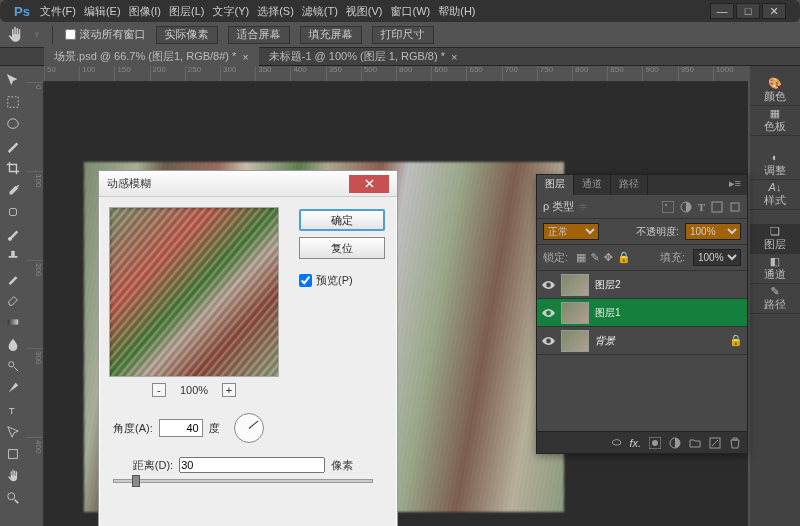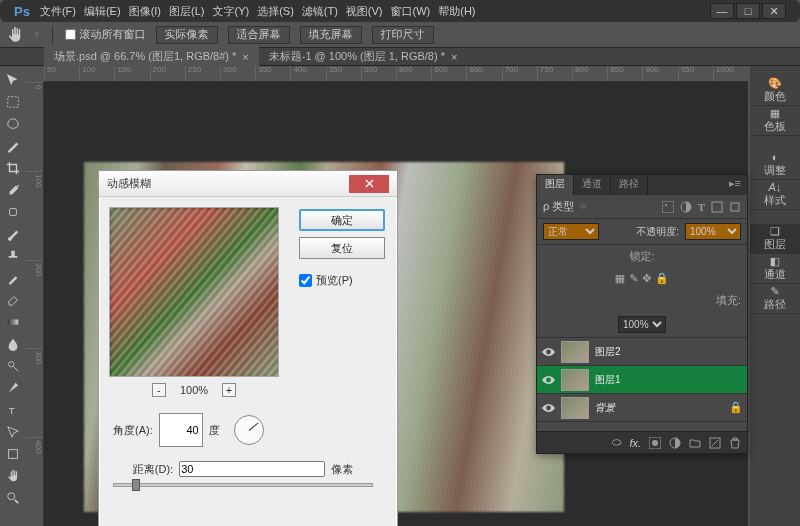--- a/index.html
+++ b/index.html
@@ -49,36 +49,36 @@
 .dlg-body{padding:10px;color:#333;position:relative;}
 .preview{width:170px;height:170px;border:1px solid #aaa;box-shadow:inset 1px 1px 3px rgba(0,0,0,.3);position:relative;overflow:hidden;background:linear-gradient(135deg,#7a8a6a 0%,#b85a4a 30%,#4a7a3a 50%,#b0a090 60%,#8a4a3a 75%,#8a9a7a 100%);}
 .preview::before{content:"";position:absolute;inset:0;background:repeating-linear-gradient(130deg,rgba(255,255,255,0) 0,rgba(255,255,255,.25) 1px,rgba(255,255,255,0) 3px,rgba(0,0,0,.15) 4px,rgba(255,255,255,0) 6px);}
 .dlg-right{position:absolute;top:12px;right:12px;display:flex;flex-direction:column;gap:6px;width:86px;}
 .dlg-btn{height:22px;border:1px solid #888;background:linear-gradient(#fefefe,#e4e4e4);display:flex;align-items:center;justify-content:center;color:#222;}
 .dlg-btn.primary{border:2px solid #4ba0d4;border-radius:2px;}
 .prev-chk{display:flex;align-items:center;gap:4px;margin-top:8px;}
 .zoom-ctrl{display:flex;align-items:center;justify-content:center;gap:14px;margin-top:6px;width:170px;}
 .zoom-ctrl .zbtn{width:14px;height:14px;border:1px solid #888;display:flex;align-items:center;justify-content:center;font-size:11px;background:#f5f5f5;}
 .param{display:flex;align-items:center;gap:6px;margin-top:16px;margin-left:4px;}
-.param input{width:44px;height:34px;border:1px solid #888;text-align:right;padding-right:3px;background:#fff;}
+.param input{width:44px;height:18px;border:1px solid #888;text-align:right;padding-right:3px;background:#fff;}
 .angle-wheel{width:30px;height:30px;border:1px solid #888;border-radius:50%;position:relative;margin-left:8px;background:#fafafa;}
 .angle-wheel .needle{position:absolute;left:50%;top:50%;width:12px;height:1px;background:#333;transform-origin:left;transform:rotate(-40deg);}
 .slider-row{margin-top:14px;margin-left:4px;}
 .slider{width:260px;height:4px;background:#ccc;position:relative;margin-top:6px;border:1px solid #999;}
 .slider .thumb{position:absolute;top:-5px;left:18px;width:8px;height:12px;background:#888;border:1px solid #555;}
 .dist-row{display:flex;align-items:center;gap:6px;justify-content:center;width:260px;}
 
 .layers-panel{position:absolute;right:52px;top:108px;width:212px;height:280px;background:#484848;border:1px solid #222;z-index:4;box-shadow:0 2px 8px rgba(0,0,0,.4);}
 .lp-tabs{height:20px;display:flex;background:#333;}
 .lp-tab{padding:2px 8px;color:#999;font-size:10px;border-right:1px solid #222;}
 .lp-tab.active{background:#484848;color:#ddd;}
 .lp-opts{padding:4px 6px;display:flex;align-items:center;gap:4px;border-bottom:1px solid #333;}
 .lp-row2{padding:4px 6px;display:flex;align-items:center;gap:6px;border-bottom:1px solid #333;}
 .lp-row2 select{background:#a16207;color:#ccc;border:1px solid #222;font-size:10px;height:17px;width:56px;}
-.lp-lock{padding:4px 6px;display:flex;align-items:center;gap:8px;border-bottom:1px solid #333;font-size:10px;color:#aaa;flex-direction:column;}
+.lp-lock{padding:4px 6px;display:flex;align-items:center;gap:8px;border-bottom:1px solid #333;font-size:10px;color:#aaa;}
 .lp-lock .lockicons{display:flex;gap:4px;}
 .lp-list{}
 .layer-item{display:flex;align-items:center;height:28px;border-bottom:1px solid #333;padding:0 4px;gap:6px;}
 .layer-item.selected{background:#15803d;}
 .eye{width:14px;height:14px;display:flex;align-items:center;justify-content:center;}
 .eye svg{width:13px;height:8px;fill:#ccc;}
 .thumb-layer{width:28px;height:22px;border:1px solid #999;background:linear-gradient(135deg,#7a8a6a,#b0a090);}
 .layer-item .lname{color:#eee;font-size:10px;}
 .lp-footer{position:absolute;bottom:0;left:0;right:0;height:22px;background:#333;display:flex;align-items:center;justify-content:flex-end;gap:8px;padding:0 6px;border-top:1px solid #222;}
 .lp-footer svg{width:12px;height:12px;fill:#999;}

